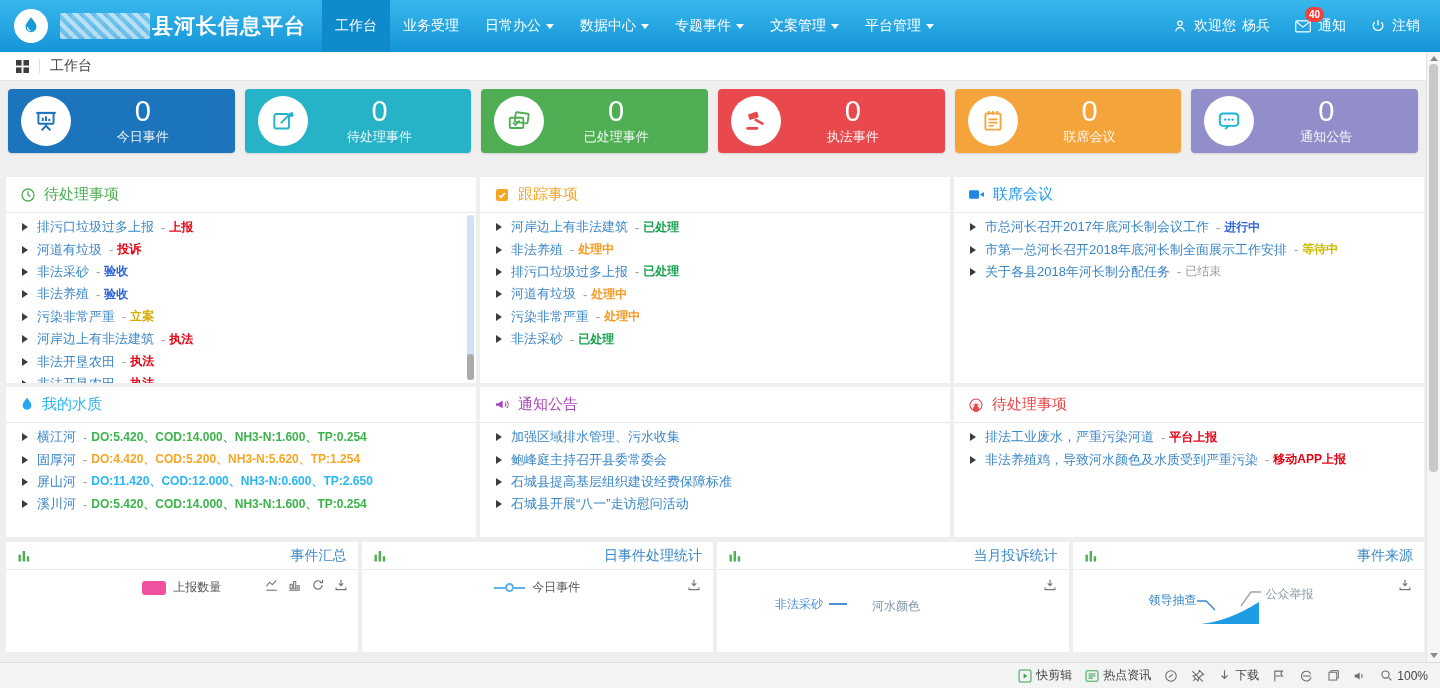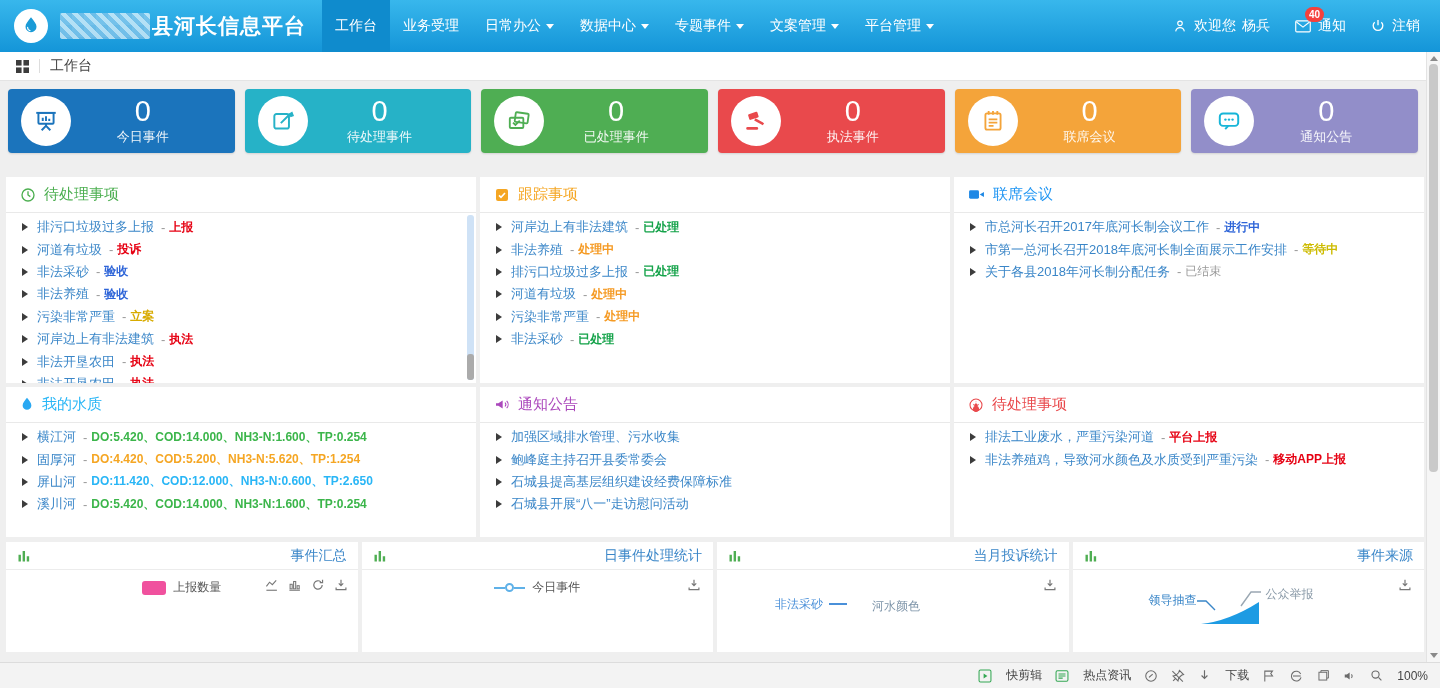--- a/index.html
+++ b/index.html
@@ -63,21 +63,21 @@
   .swatch{width:24px;height:14px;border-radius:3px;}
   .line-mark{display:flex;align-items:center;}
   .line-mark i{display:block;width:11px;height:2px;background:#5fb1e8;}
   .line-mark b{display:block;width:9px;height:9px;border:2px solid #5fb1e8;border-radius:50%;background:#fff;}
   .chart-toolbar{position:absolute;top:8px;right:10px;display:flex;gap:9px;color:#777;}
   .chart-toolbar .tb{cursor:pointer;display:flex;}
   .dl-only{position:absolute;top:8px;right:12px;color:#777;cursor:pointer;display:flex;}
   .pie-label{position:absolute;font-size:12px;white-space:nowrap;}
   
   .statusbar{position:absolute;left:0;bottom:0;width:1440px;height:26px;background:#f3f3f3;border-top:1px solid #dcdcdc;display:flex;align-items:center;justify-content:flex-end;gap:13px;padding-right:12px;font-size:12px;color:#444;}
-  .sb-item{display:flex;align-items:center;gap:14px;cursor:pointer;}
+  .sb-item{display:flex;align-items:center;gap:4px;cursor:pointer;}
   
   .page-sb{position:absolute;top:52px;right:0;width:14px;bottom:26px;background:#f6f6f6;border-left:1px solid #e3e3e3;}
   .sb-up,.sb-down{position:absolute;left:3px;width:0;height:0;border-left:4px solid transparent;border-right:4px solid transparent;}
   .sb-up{top:4px;border-bottom:5px solid #8a8a8a;}
   .sb-down{bottom:4px;border-top:5px solid #8a8a8a;}
   .sb-thumb{position:absolute;top:12px;left:2px;width:9px;height:408px;background:#c9c9c9;border-radius:4px;}
   svg{display:block;}
 </style>
 </head>
 <body>

